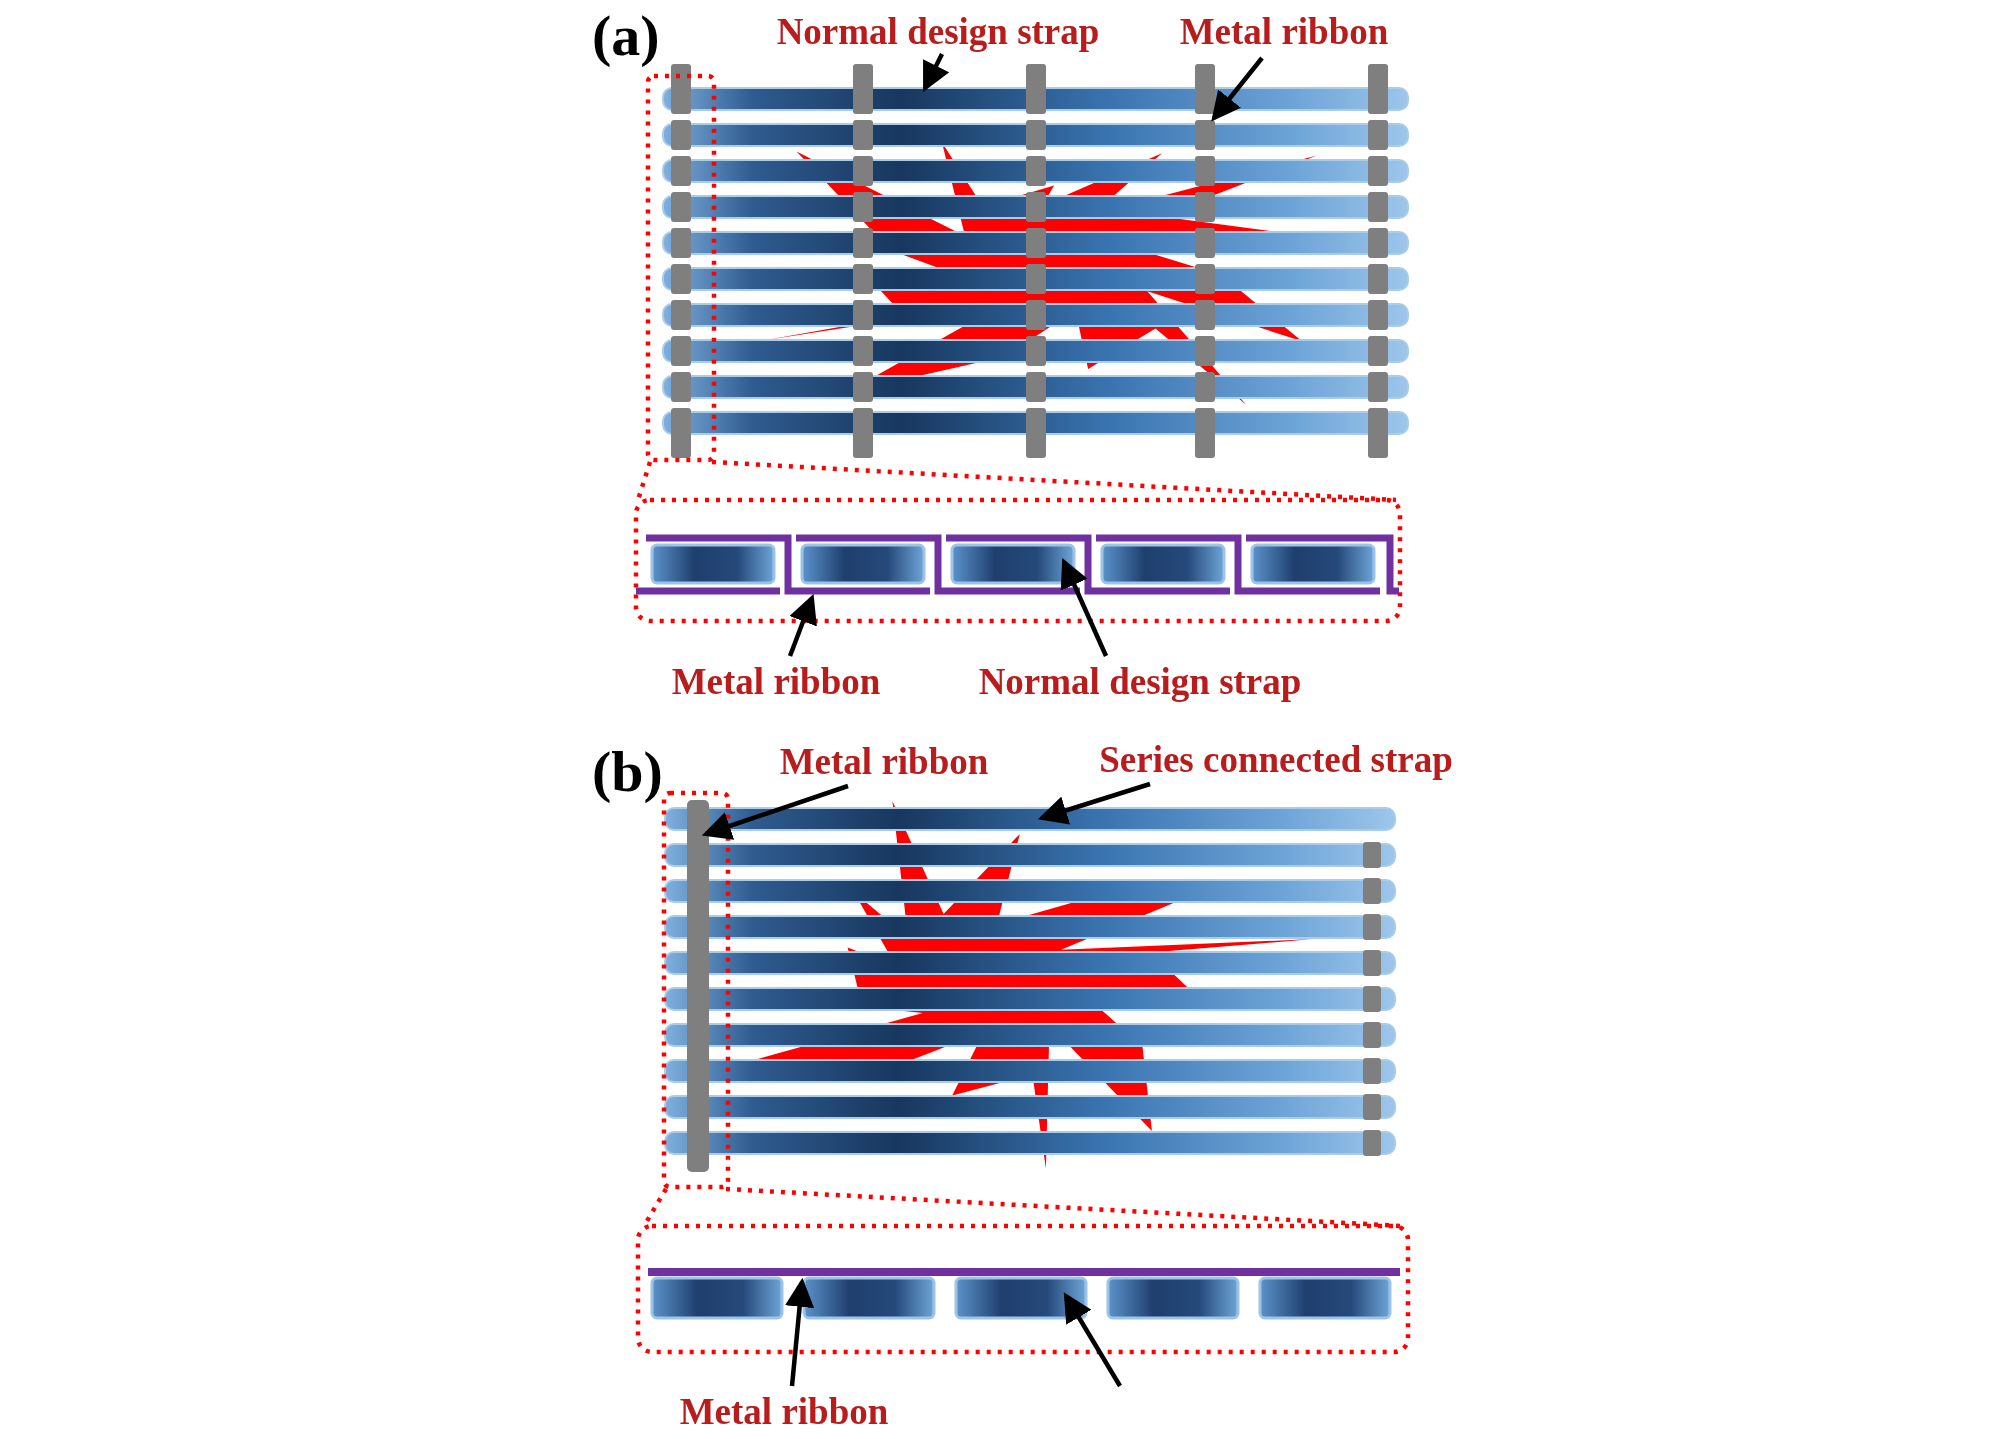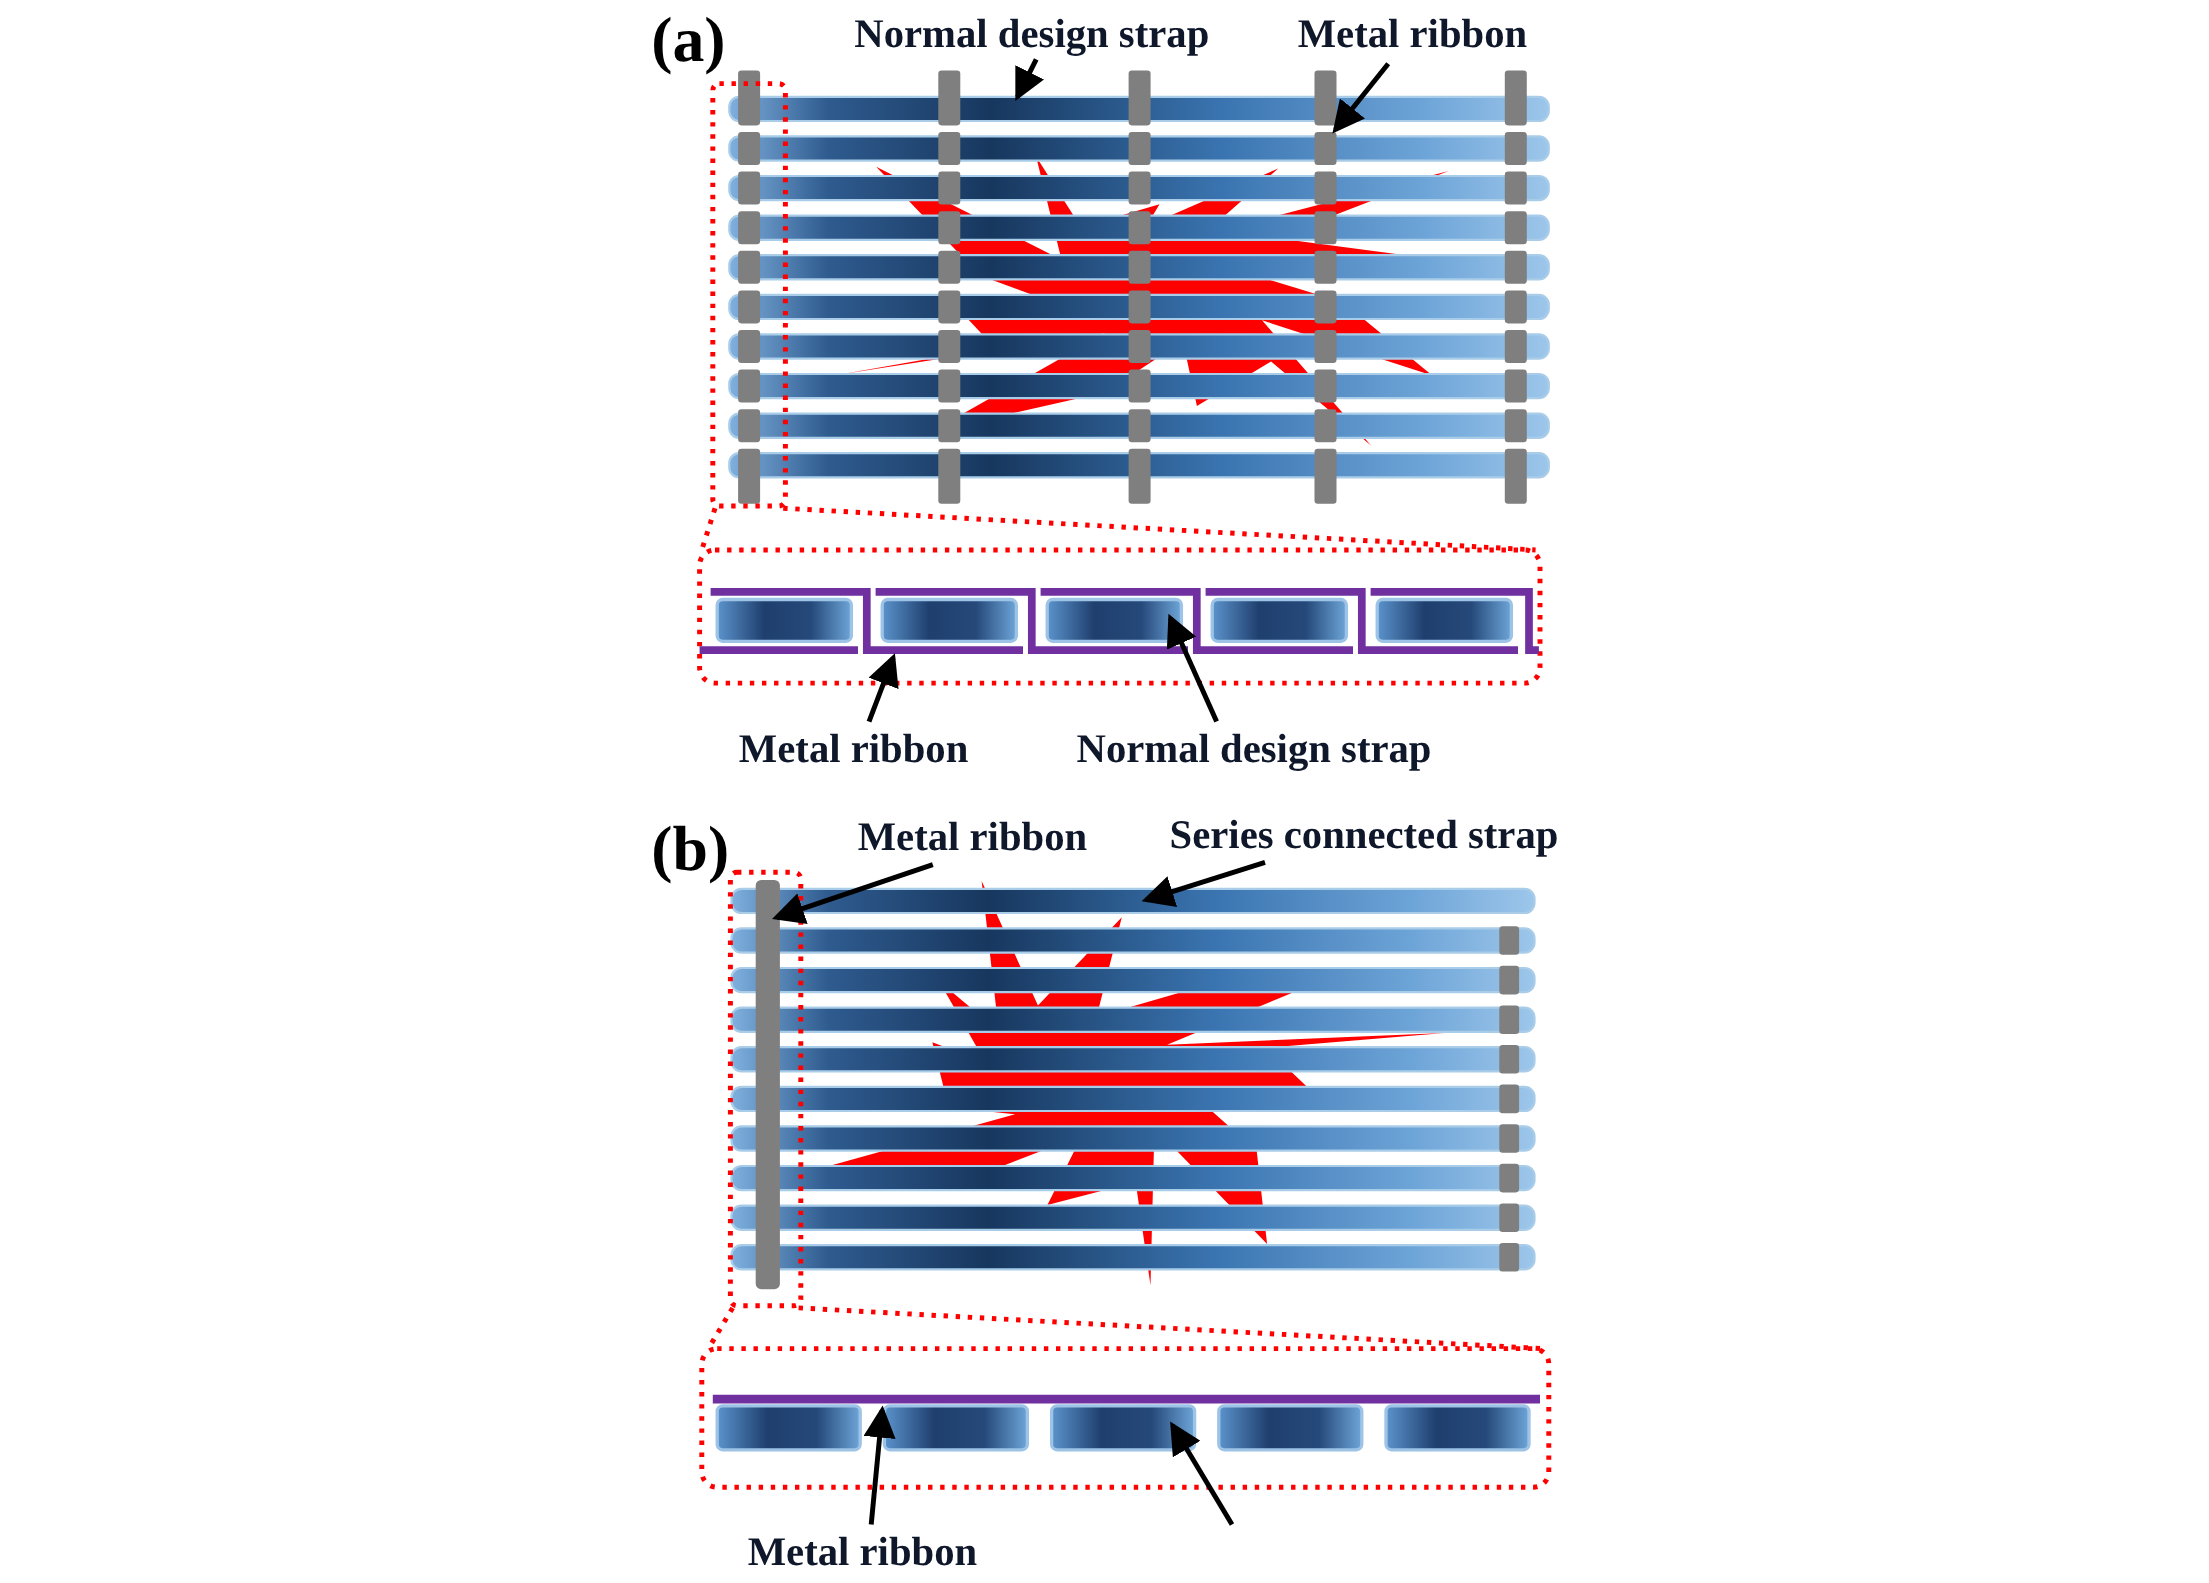--- a/index.html
+++ b/index.html
@@ -1,20 +1,20 @@
 <!DOCTYPE html>
 <html><head>
 <meta charset="utf-8">
 <style>
   html,body{margin:0;padding:0;background:#fff;}
   .canvas{position:relative;width:2008px;height:1439px;background:#ffffff;overflow:hidden;
           font-family:"Liberation Serif", serif;}
   .canvas svg{position:absolute;left:0;top:0;}
   .lbl{position:absolute;transform:translateX(-50%);font:700 37px "Liberation Serif", serif;
-       color:#0f172a;white-space:nowrap;}
+       color:#b91c1c;white-space:nowrap;}
   .tag{position:absolute;font:700 58px "Liberation Serif", serif;color:#000;white-space:nowrap;}
   .strap{stroke:#a9cde9;stroke-width:2;fill:url(#gradStrap);}
   .ribbon{fill:#7f7f7f;}
   .burst{fill:#fe0000;}
   .cell{fill:url(#gradCell);stroke:#9dc3e6;stroke-width:3;}
   .purple{fill:none;stroke:#7030a0;stroke-width:7;}
   .purpleLine{stroke:#7030a0;stroke-width:8;}
   .dot{fill:none;stroke:#ff0000;stroke-width:4.5;stroke-dasharray:4 7;}
   .arrow{stroke:#000;stroke-width:4.5;}
 </style>
@@ -187,15 +187,15 @@
   </svg>
 
   <div class="tag" style="left:592px;top:2px">(a)</div>
   <div class="lbl" style="left:938px;top:10px">Normal design strap</div>
   <div class="lbl" style="left:1284px;top:10px">Metal ribbon</div>
   <div class="lbl" style="left:776px;top:660px">Metal ribbon</div>
   <div class="lbl" style="left:1140px;top:660px">Normal design strap</div>
 
   <div class="tag" style="left:592px;top:738px">(b)</div>
   <div class="lbl" style="left:884px;top:740px">Metal ribbon</div>
-  <div class="lbl" style="left:1240px;top:738px">Series connected strap</div>
+  <div class="lbl" style="left:1276px;top:738px">Series connected strap</div>
   <div class="lbl" style="left:784px;top:1390px">Metal ribbon</div>
 </div>
 
 </body></html>

